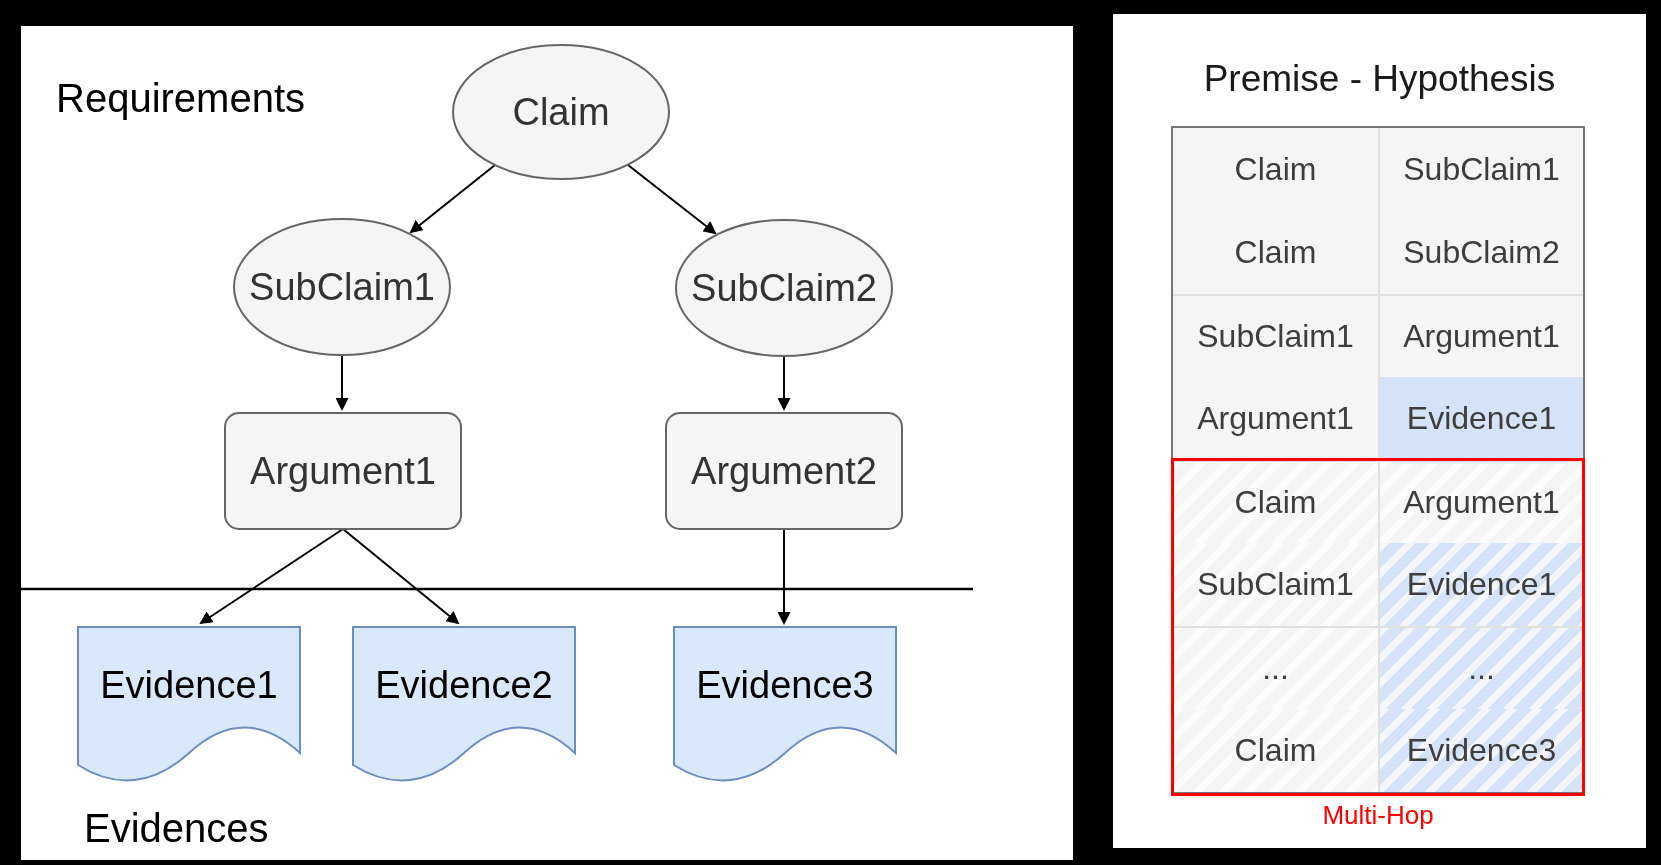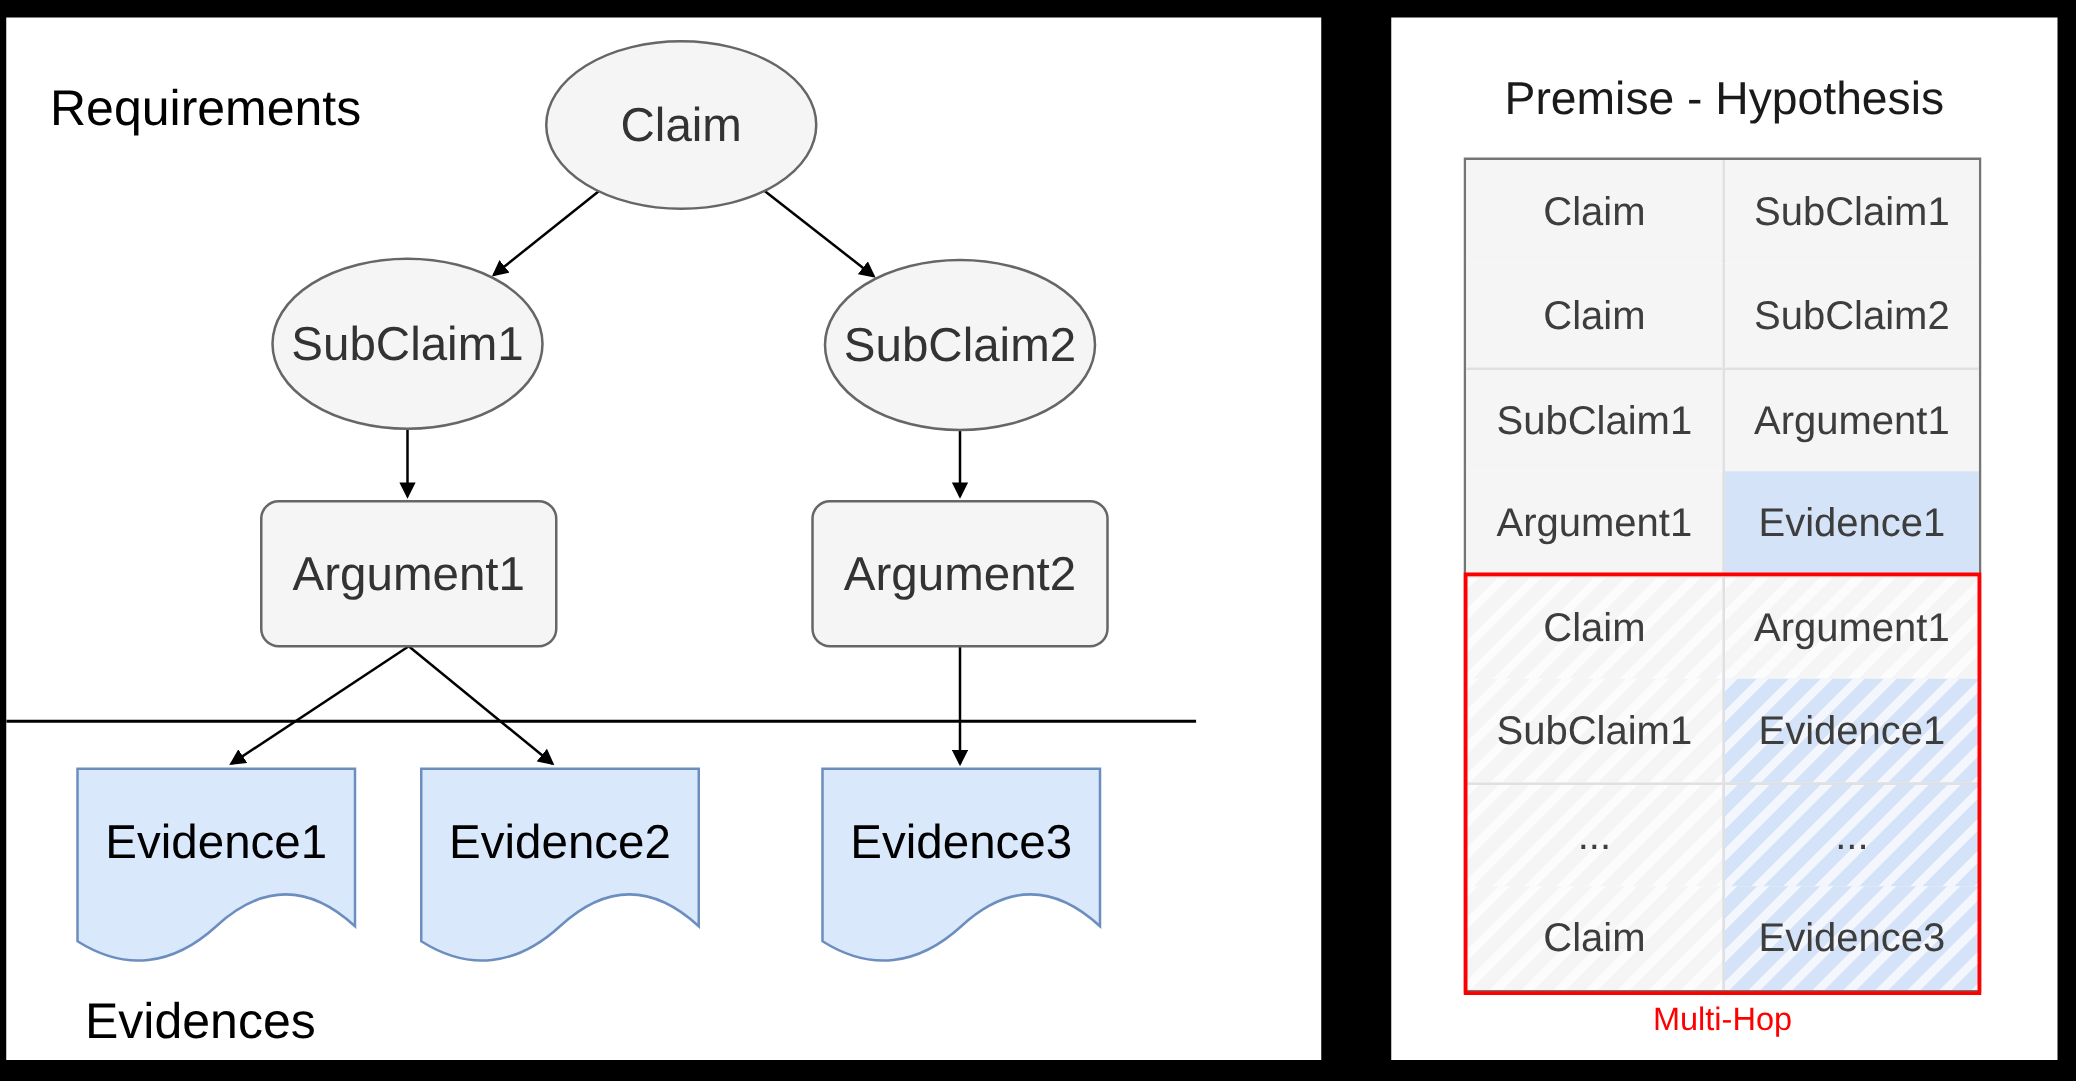--- a/index.html
+++ b/index.html
@@ -1,21 +1,21 @@
 <!DOCTYPE html>
 <html><head>
 <meta charset="utf-8">
 <style>
   html,body{margin:0;padding:0;background:#000;}
   body{
     position:relative;width:1661px;height:865px;overflow:hidden;
     font-family:"Liberation Sans",sans-serif;
   }
   .panel{position:absolute;background:#fff;top:14px;height:834px;}
-  #left-panel{left:5px;width:1052px;}
+  #left-panel{left:21px;width:1052px;margin-top:12px;}
   #right-panel{left:1113px;width:533px;}
 
   
   .rp-title{
     position:absolute;top:44px;left:0;width:100%;
     text-align:center;font-size:37px;color:#1a1a1a;white-space:nowrap;
   }
   .ph-table{
     position:absolute;left:58px;top:112px;width:414px;height:668px;
     box-sizing:border-box;border:2px solid #757575;

